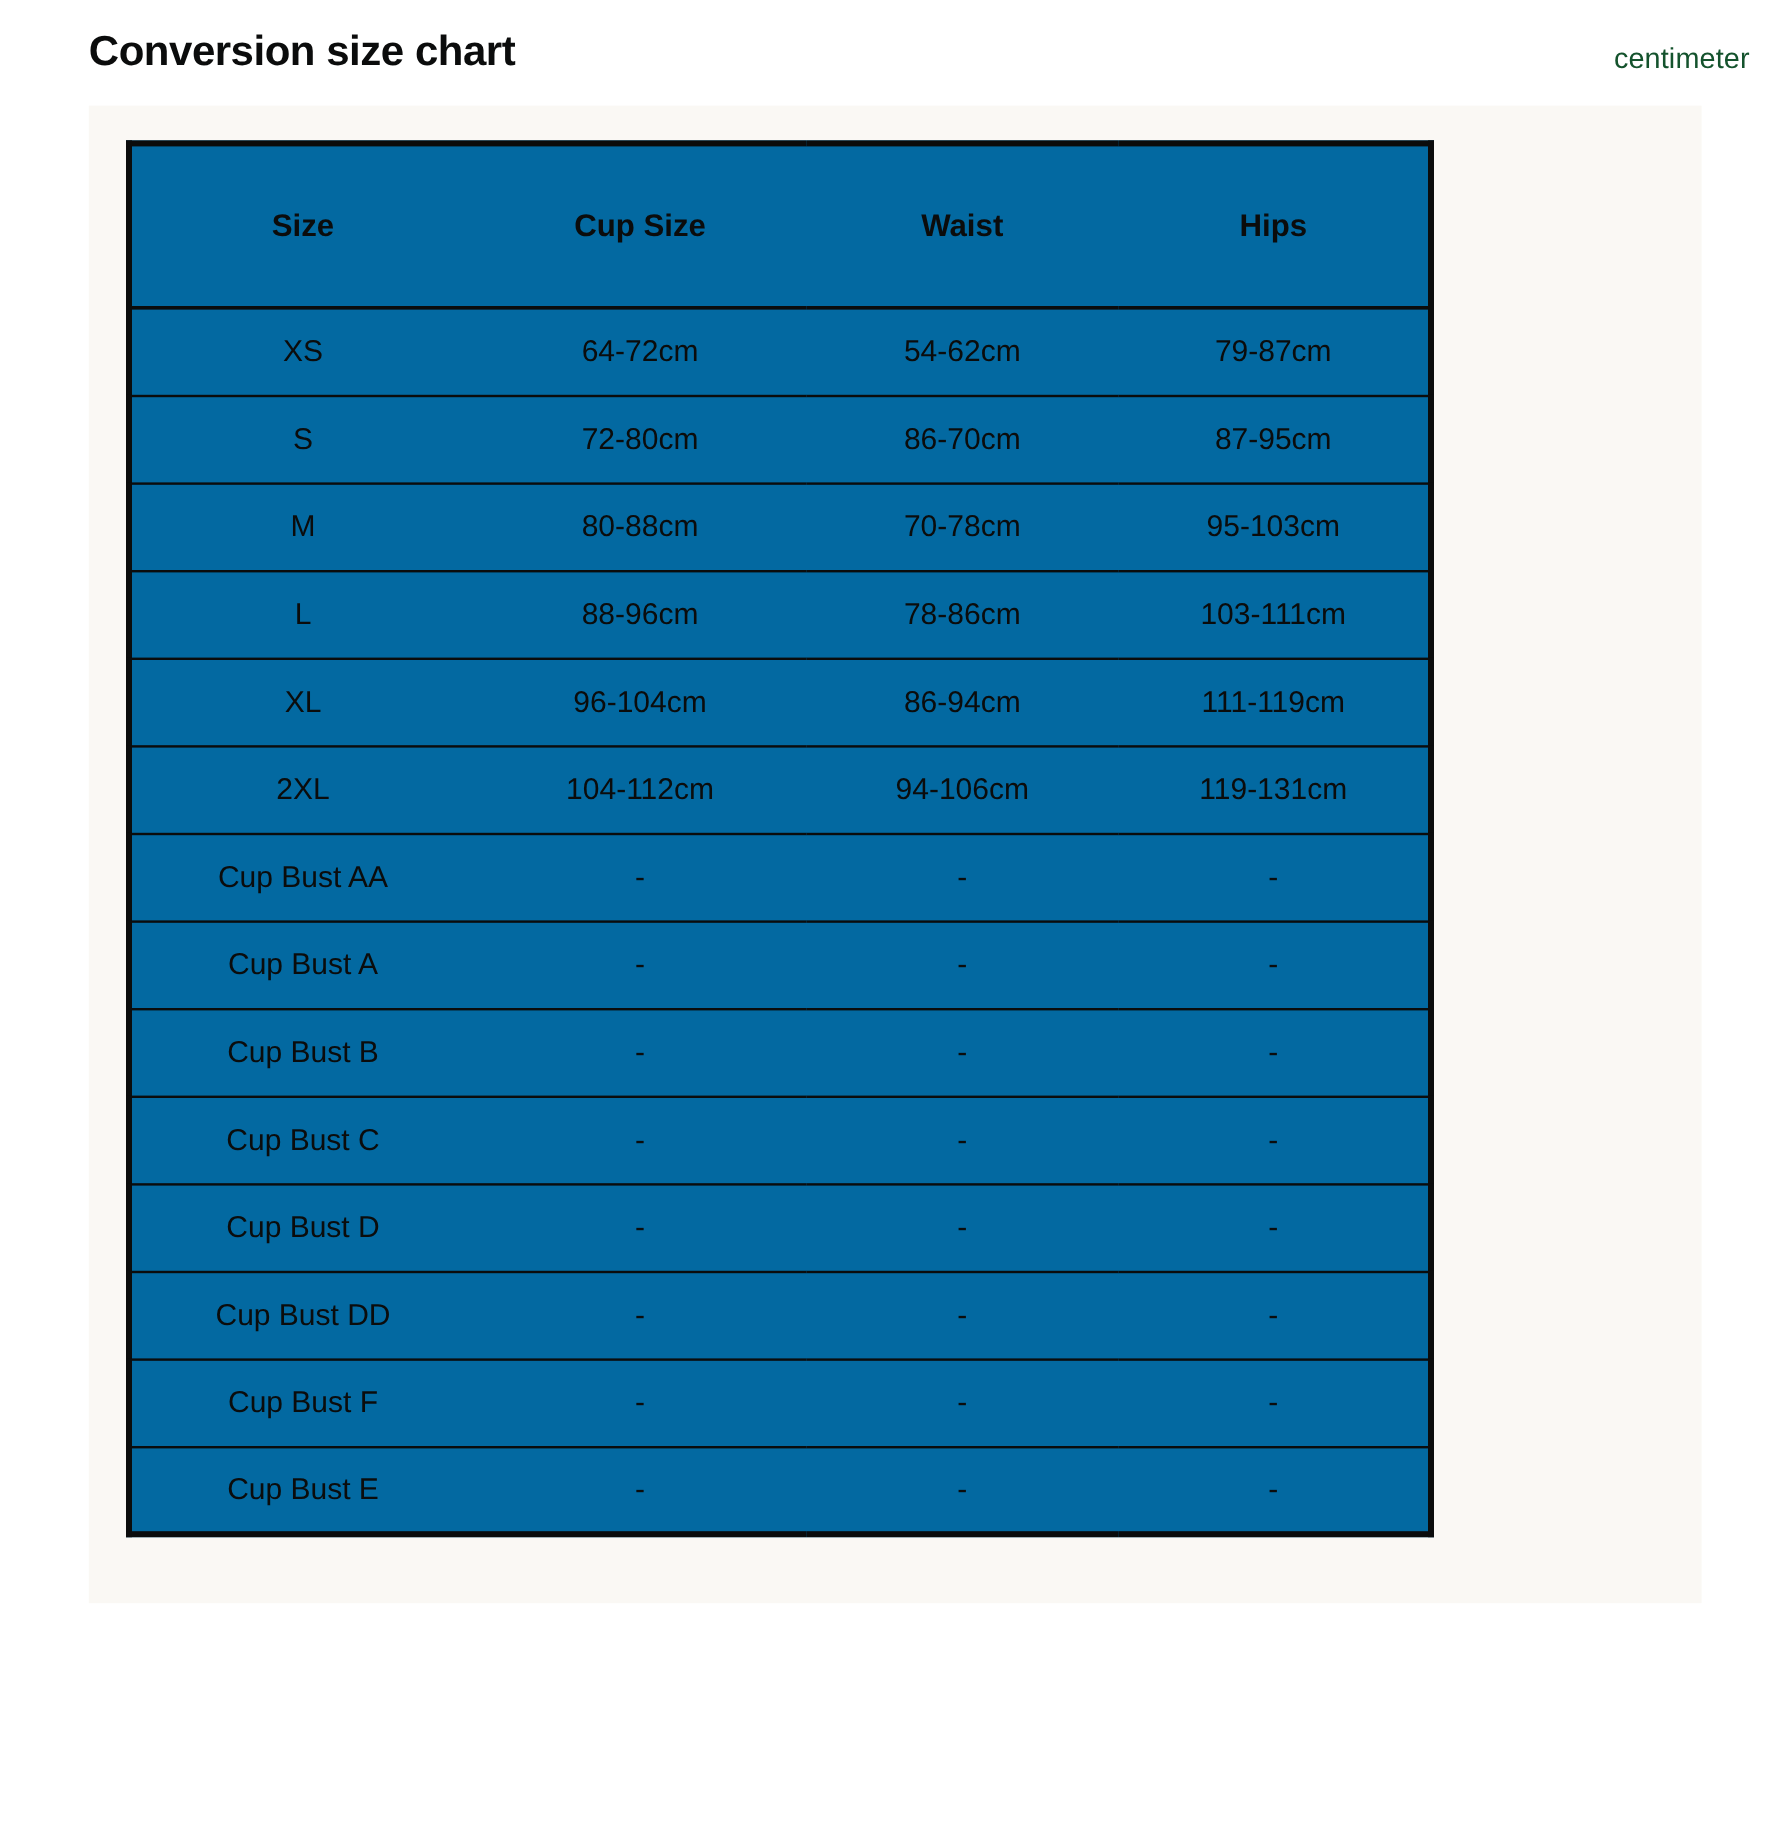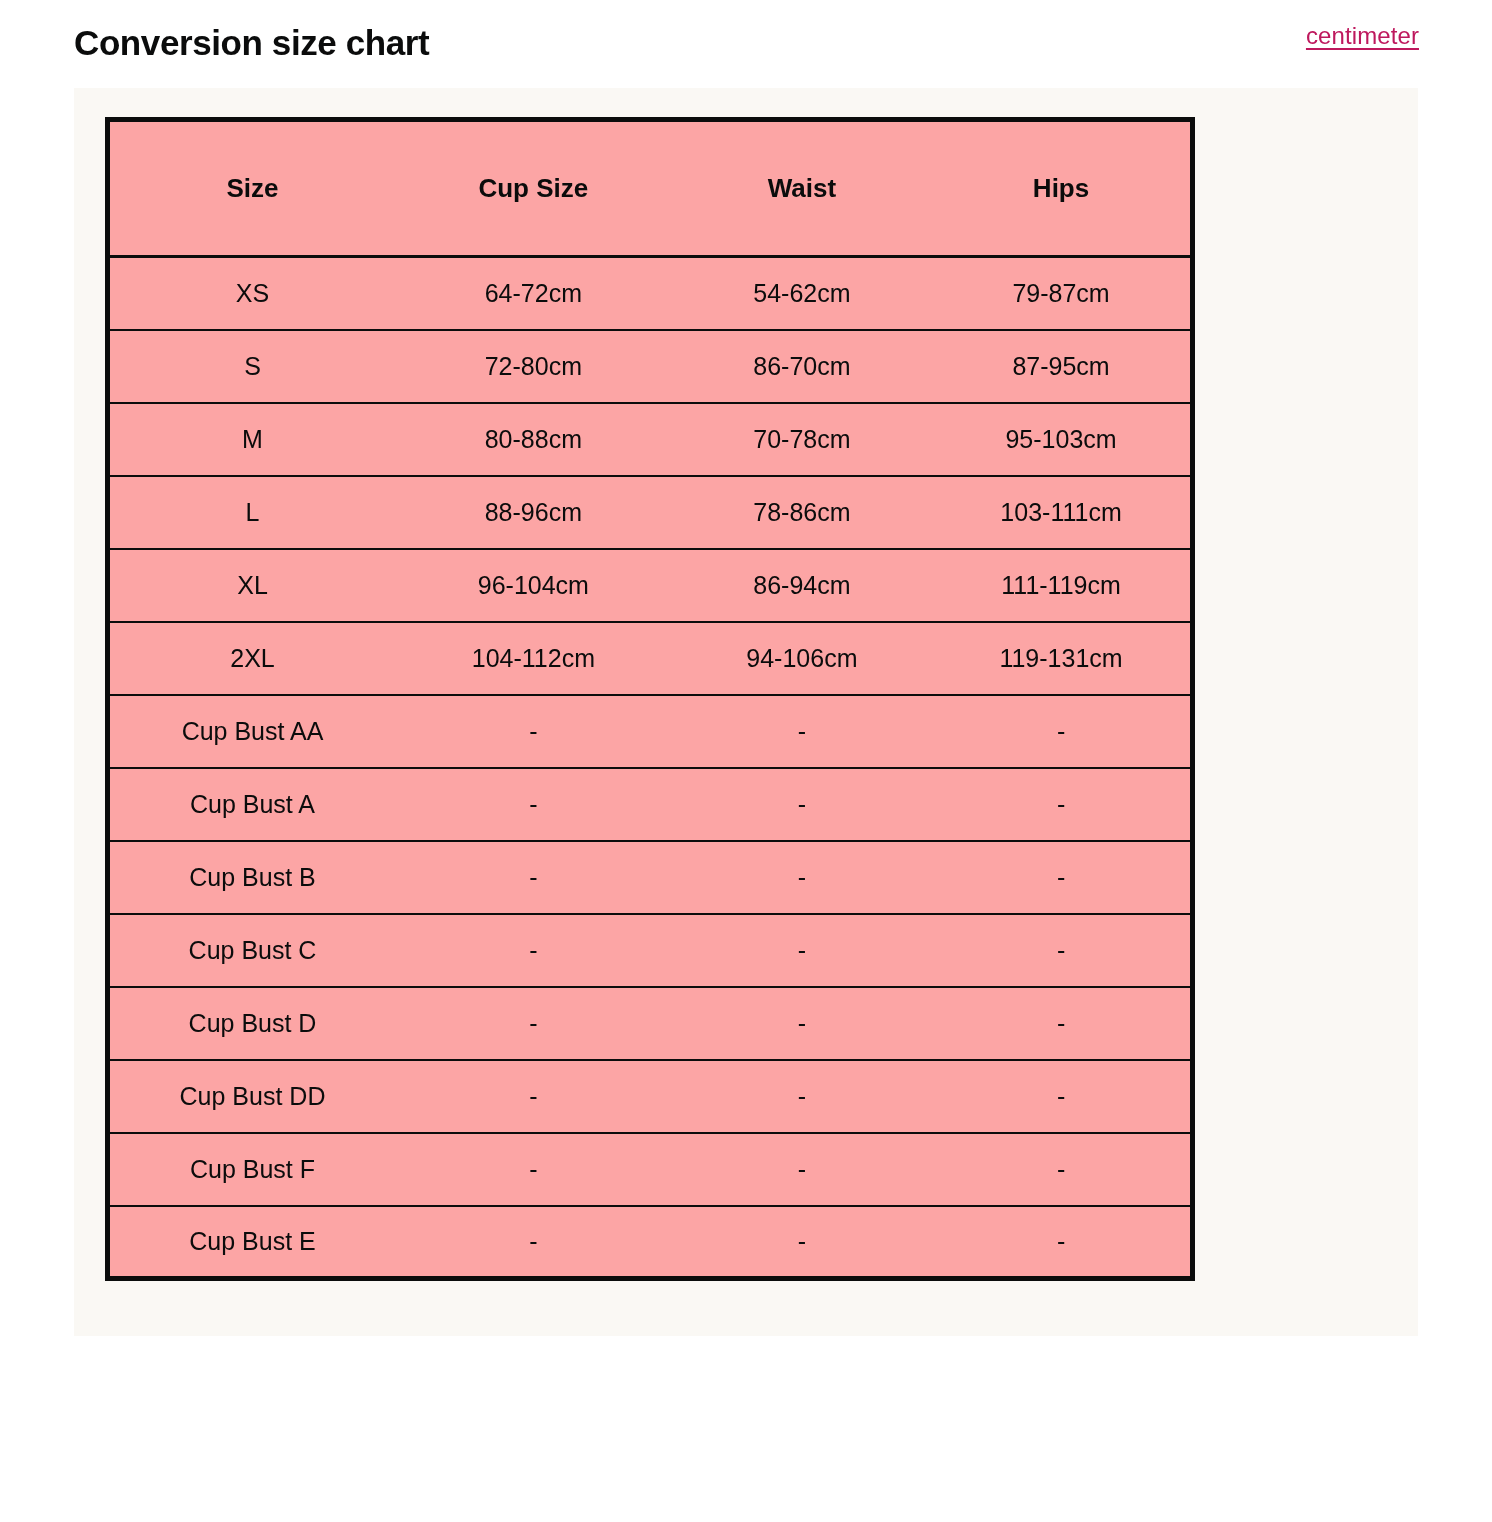--- a/index.html
+++ b/index.html
@@ -11,50 +11,49 @@
     color: #0f1111;
   }
   .page {
     width: 1492px;
     min-height: 1522px;
     background: #ffffff;
     position: relative;
   }
   .header {
     display: flex;
-    align-items: flex-start;
+    align-items: flex-end;
     justify-content: space-between;
-    padding: 22px 73px 0 74px;
+    padding: 22px 34px 0 74px;
   }
   .page-title {
     font-size: 35px;
     font-weight: 700;
     letter-spacing: -0.4px;
     color: #0b0c0c;
     margin: 0;
     line-height: 1.2;
   }
   .unit-toggle {
     font-size: 24px;
-    color: #be185d;
-    text-decoration: underline;
+    color: #14532d;
     text-underline-offset: 4px;
     cursor: pointer;
     letter-spacing: 0.1px;
   }
   .chart-wrap {
     margin: 24px 74px 0 74px;
     background: #faf8f4;
     padding: 29px 31px 55px 31px;
   }
   table.size-table {
     width: 1090px;
     border-collapse: collapse;
     border: 5px solid #0b0c0c;
-    background: #fca5a5;
+    background: #0369a1;
     table-layout: fixed;
   }
   table.size-table th,
   table.size-table td {
     border-bottom: 2px solid #0b0c0c;
     text-align: center;
     font-size: 25px;
     color: #0b0c0c;
     padding: 0;
     height: 73px;

